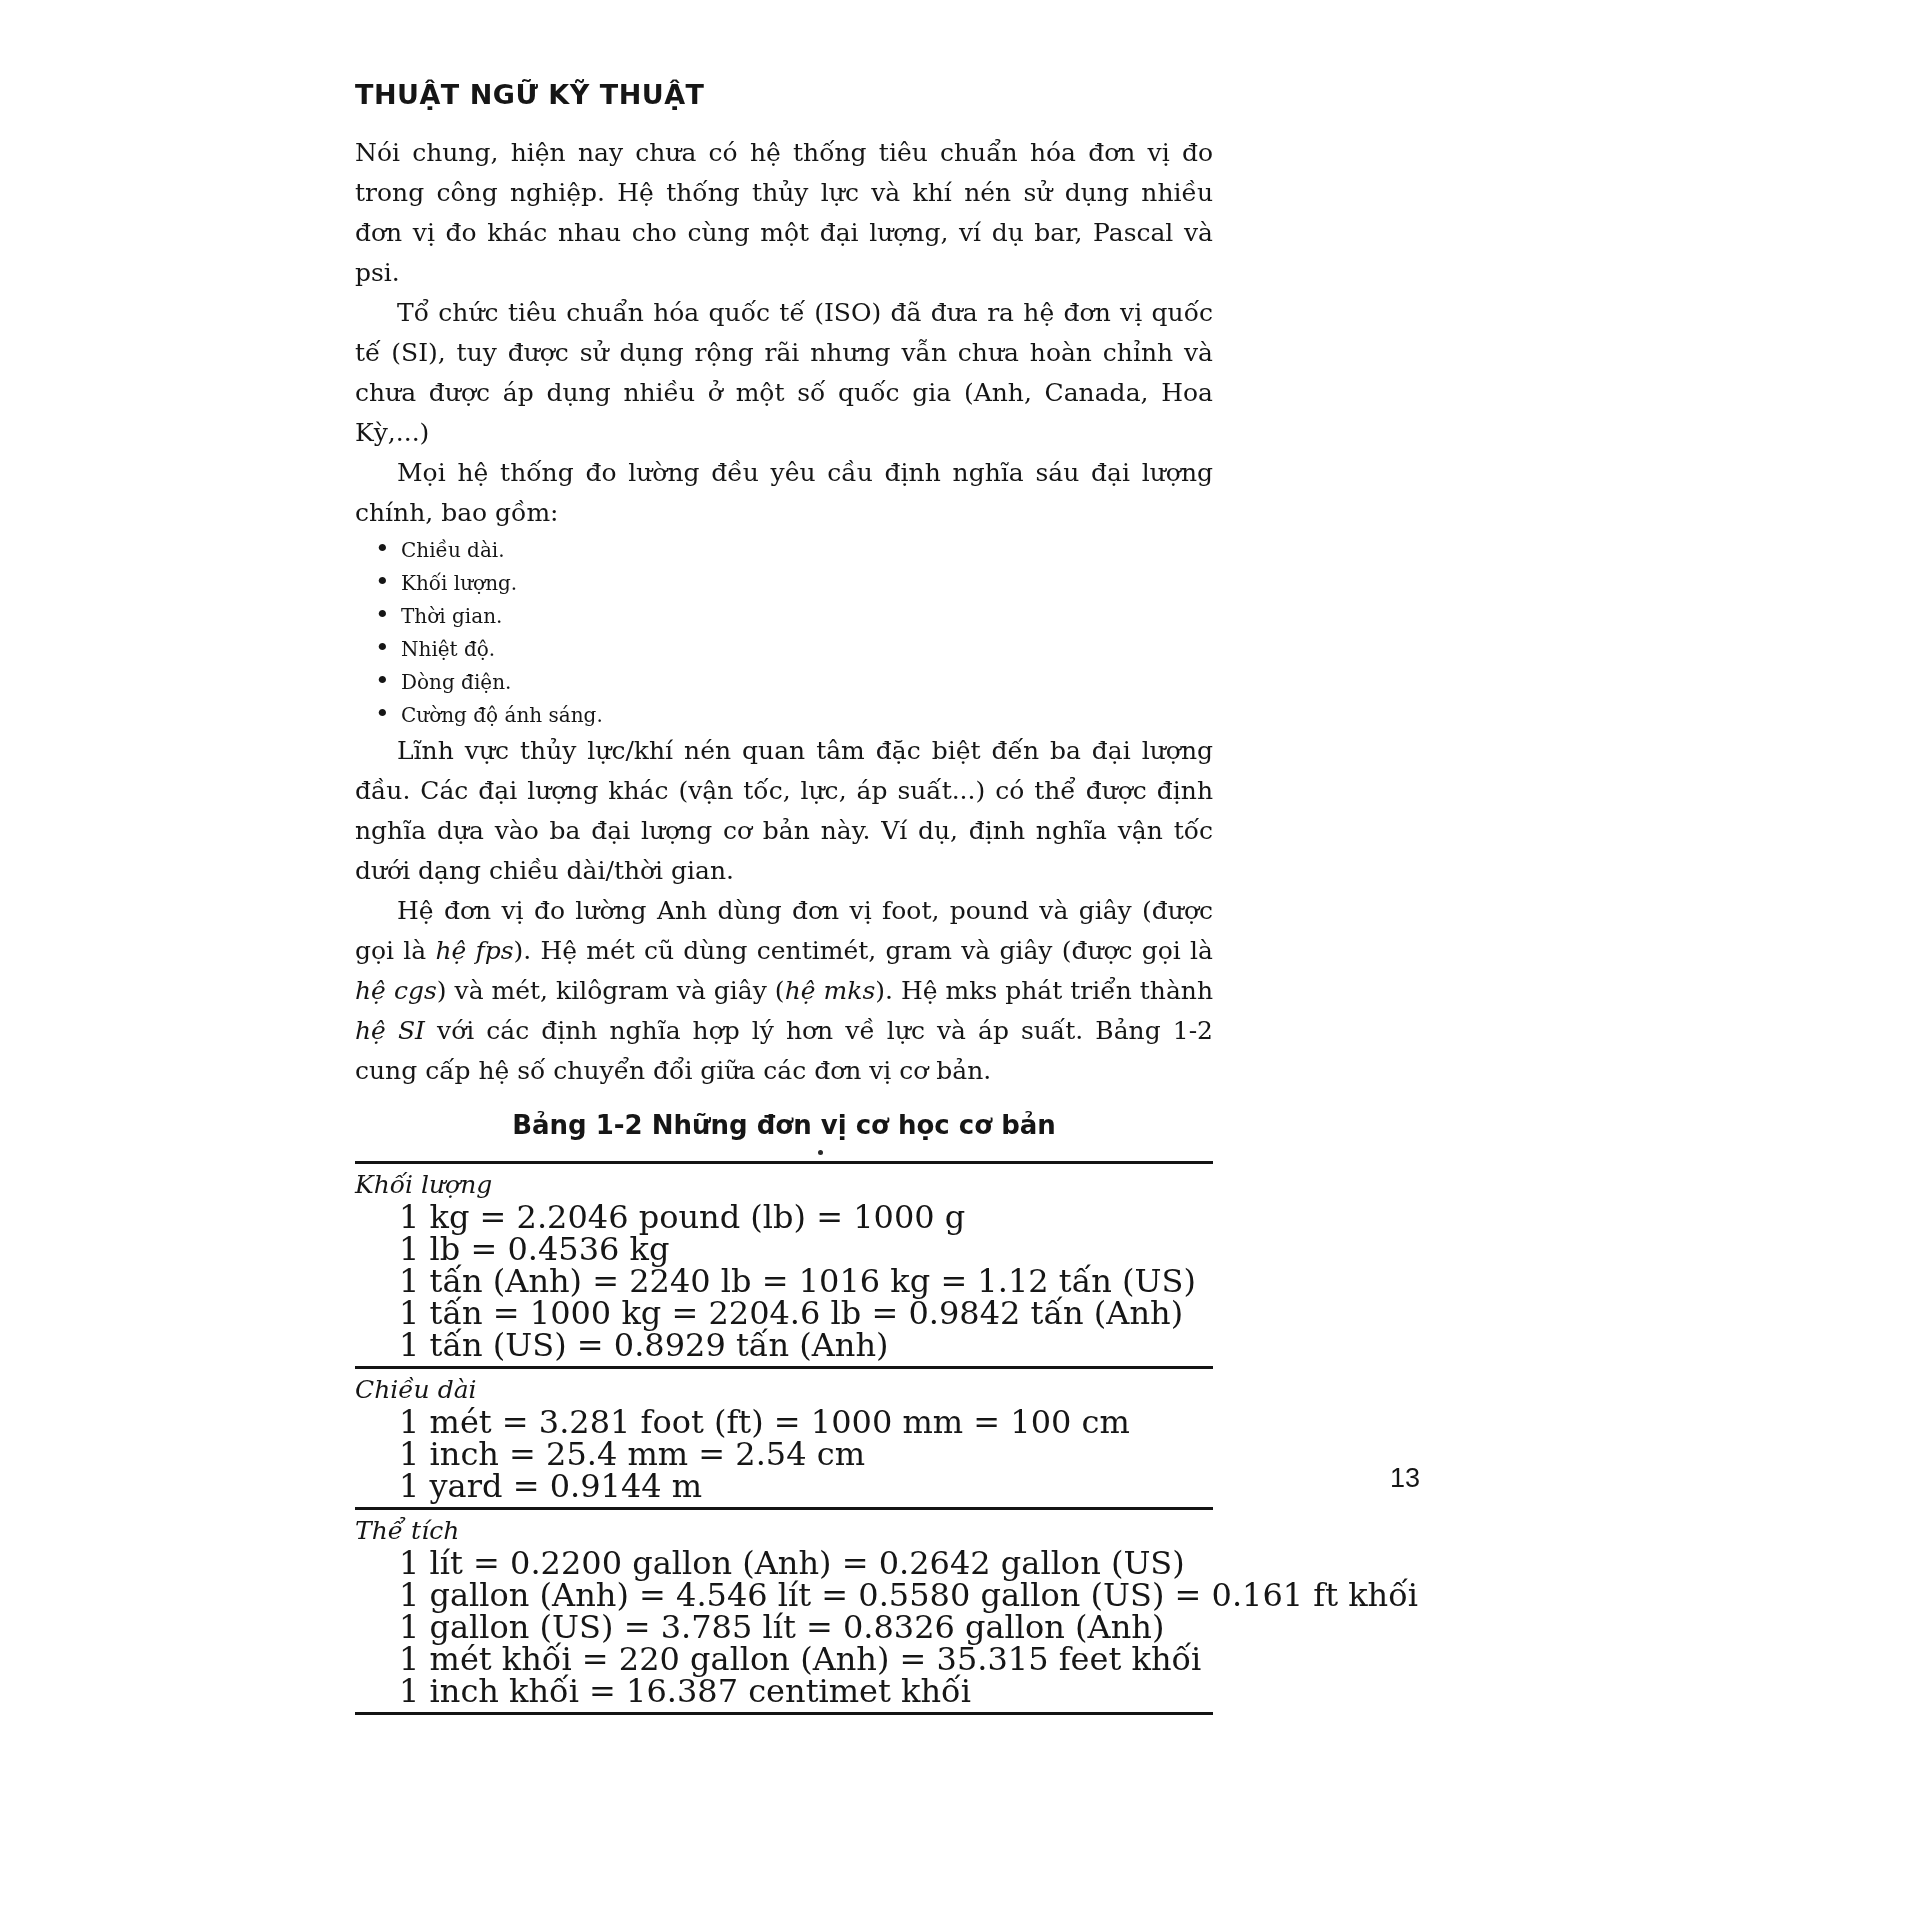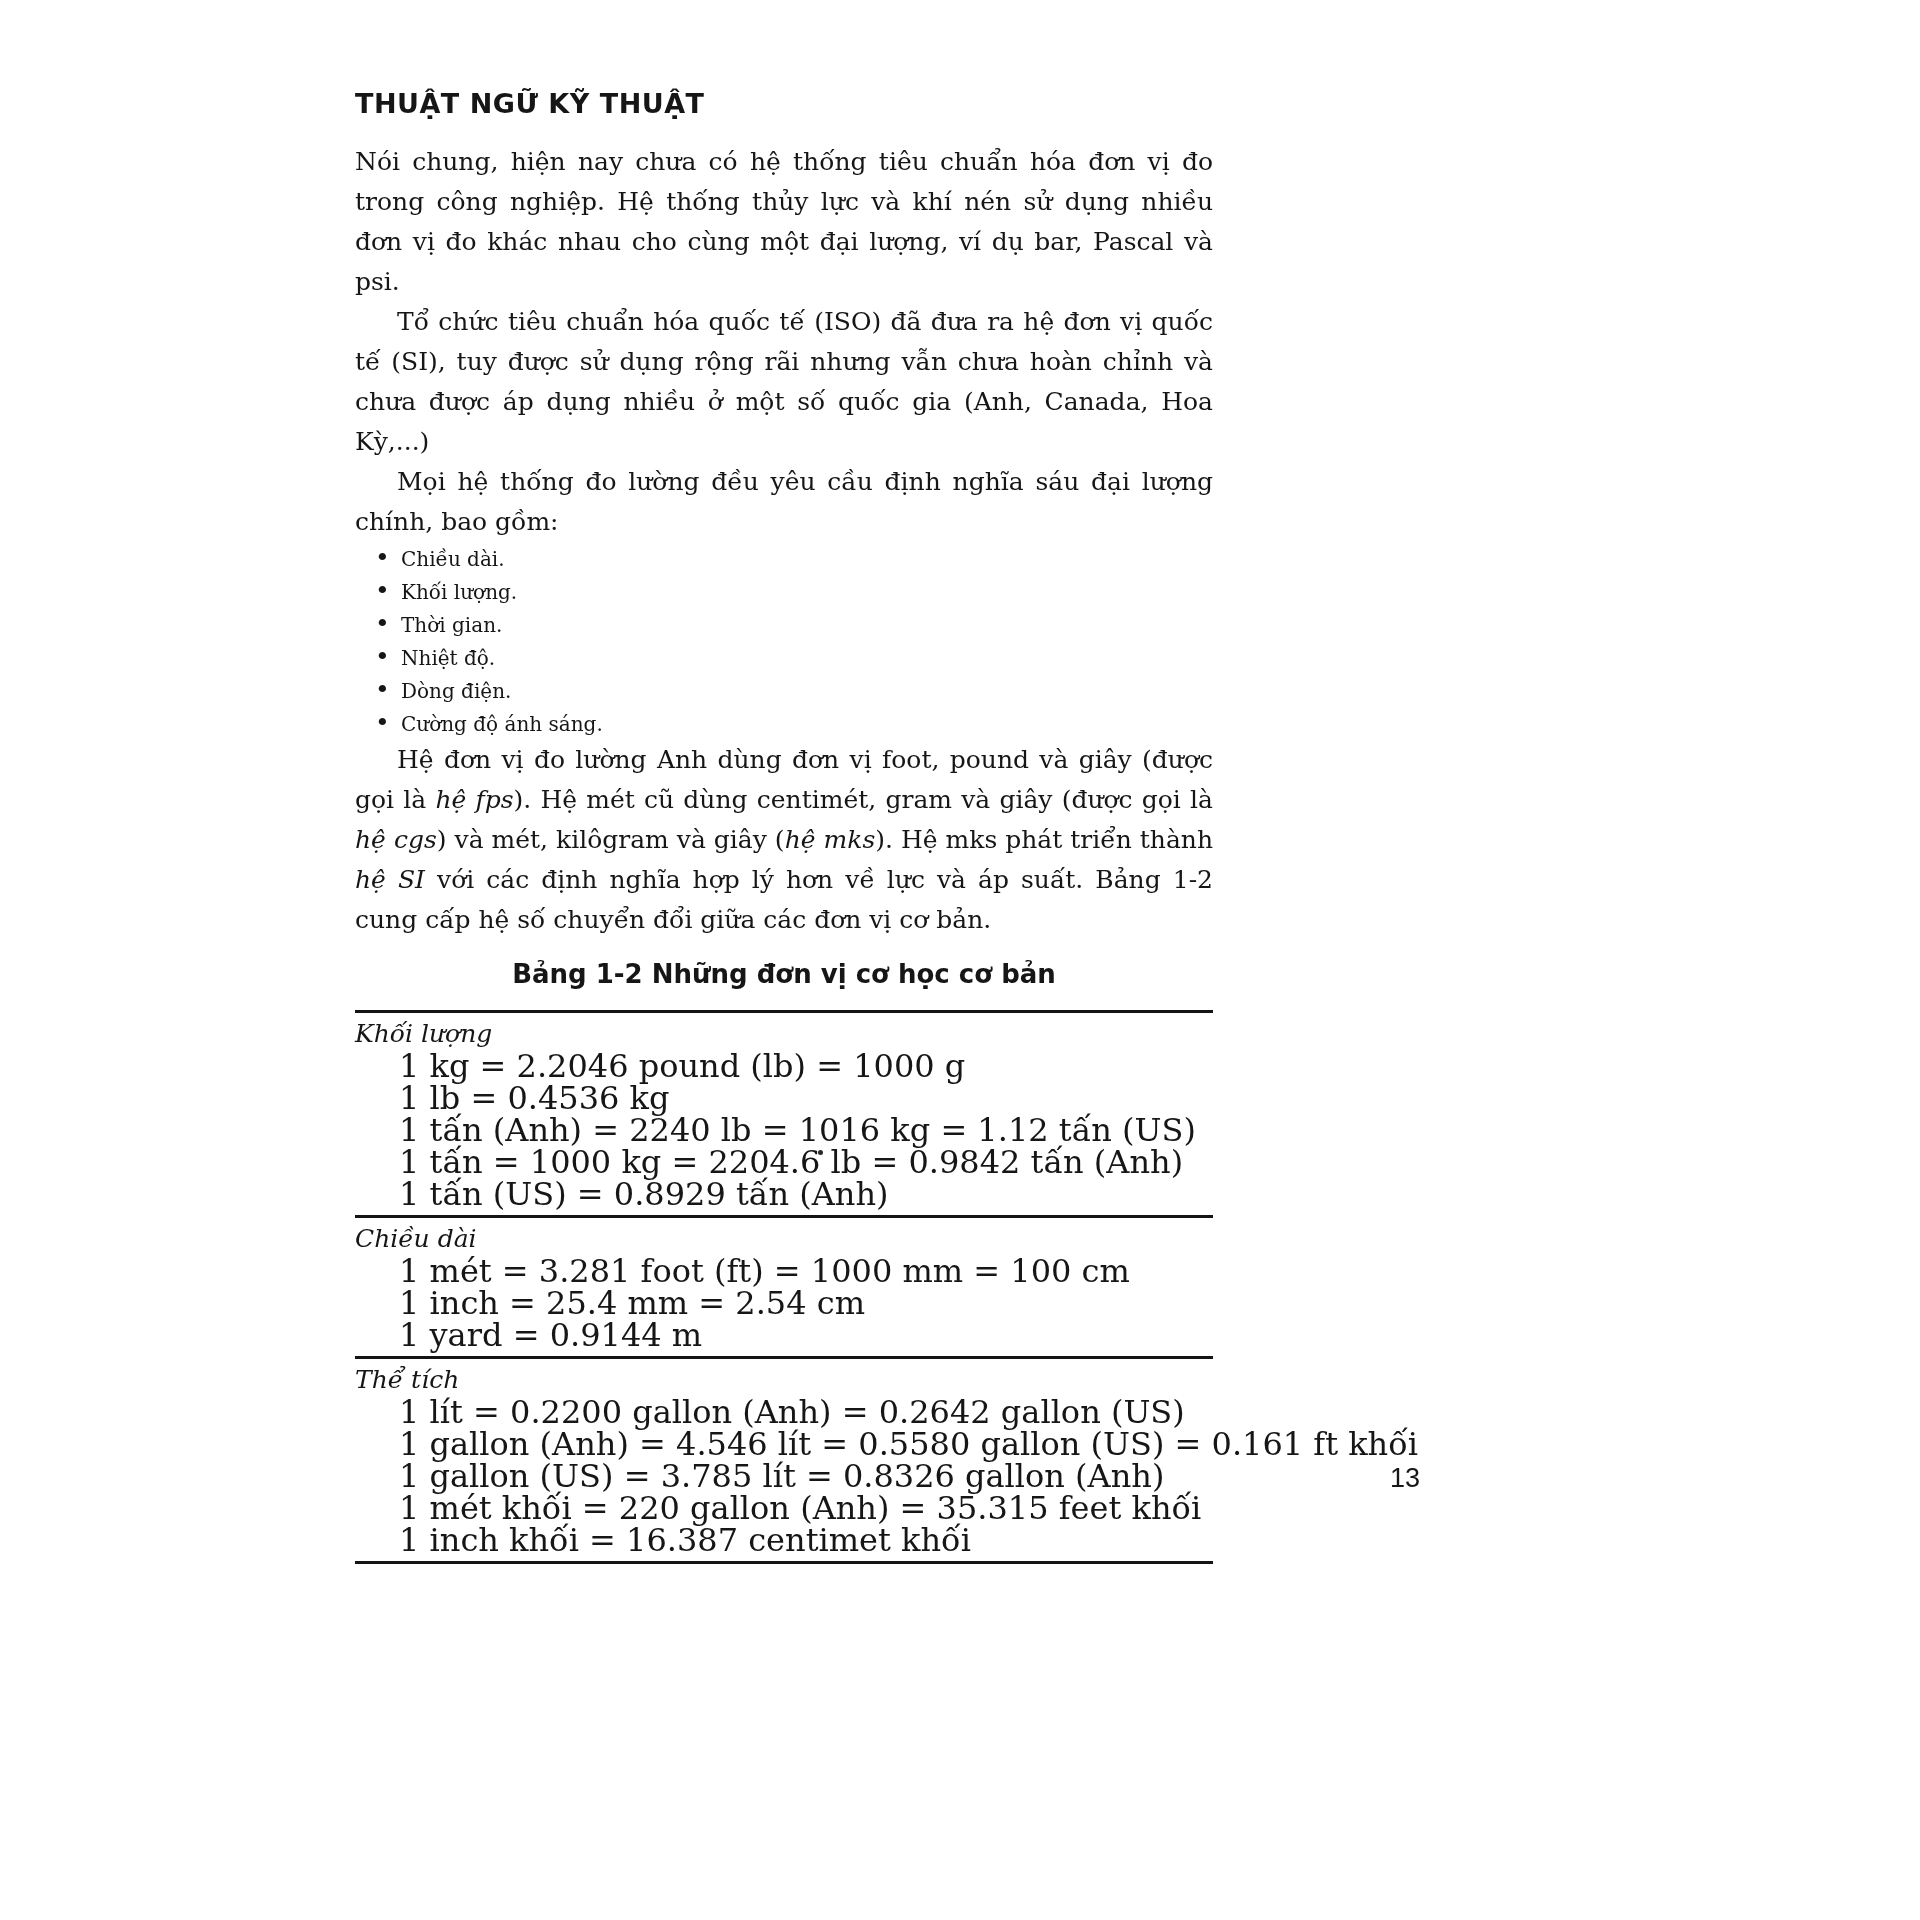--- a/index.html
+++ b/index.html
@@ -9,21 +9,21 @@
       width: 1920px;
       height: 1920px;
       background: #ffffff;
       overflow: hidden;
       font-family: "DejaVu Serif", serif;
       color: #161616;
     }
     .content {
       position: absolute;
       left: 355px;
-      top: 88px;
+      top: 79px;
       width: 858px;
     }
     .doc-header {
       font-family: "DejaVu Sans", sans-serif;
       font-weight: bold;
       font-size: 27px;
       line-height: 32px;
       letter-spacing: 0.5px;
       margin-bottom: 22px;
     }
@@ -105,20 +105,21 @@
 
     <ul class="bullets">
       <li><span class="bullet-dot"></span><span>Chiều dài.</span></li>
       <li><span class="bullet-dot"></span><span>Khối lượng.</span></li>
       <li><span class="bullet-dot"></span><span>Thời gian.</span></li>
       <li><span class="bullet-dot"></span><span>Nhiệt độ.</span></li>
       <li><span class="bullet-dot"></span><span>Dòng điện.</span></li>
       <li><span class="bullet-dot"></span><span>Cường độ ánh sáng.</span></li>
     </ul>
 
+    <p class="para">Lĩnh vực thủy lực/khí nén quan tâm đặc biệt đến ba đại lượng đầu. Các đại lượng khác (vận tốc, lực, áp suất...) có thể được định nghĩa dựa vào ba đại lượng cơ bản này. Ví dụ, định nghĩa vận tốc dưới dạng chiều dài/thời gian.</p>
 
     <p class="para"><span>Hệ đơn vị đo lường Anh dùng đơn vị foot, pound và giây (được gọi là </span><em>hệ fps</em><span>). Hệ mét cũ dùng centimét, gram và giây (được gọi là </span><em>hệ cgs</em><span>) và mét, kilôgram và giây (</span><em>hệ mks</em><span>). Hệ mks phát triển thành </span><em>hệ SI</em><span> với các định nghĩa hợp lý hơn về lực và áp suất. Bảng 1-2 cung cấp hệ số chuyển đổi giữa các đơn vị cơ bản.</span></p>
 
     <h2 class="table-title">Bảng 1-2 Những đơn vị cơ học cơ bản</h2>
 
     <div class="units-table">
       <div class="rule"></div>
 
       <section>
         <div class="theading">Khối lượng</div>

